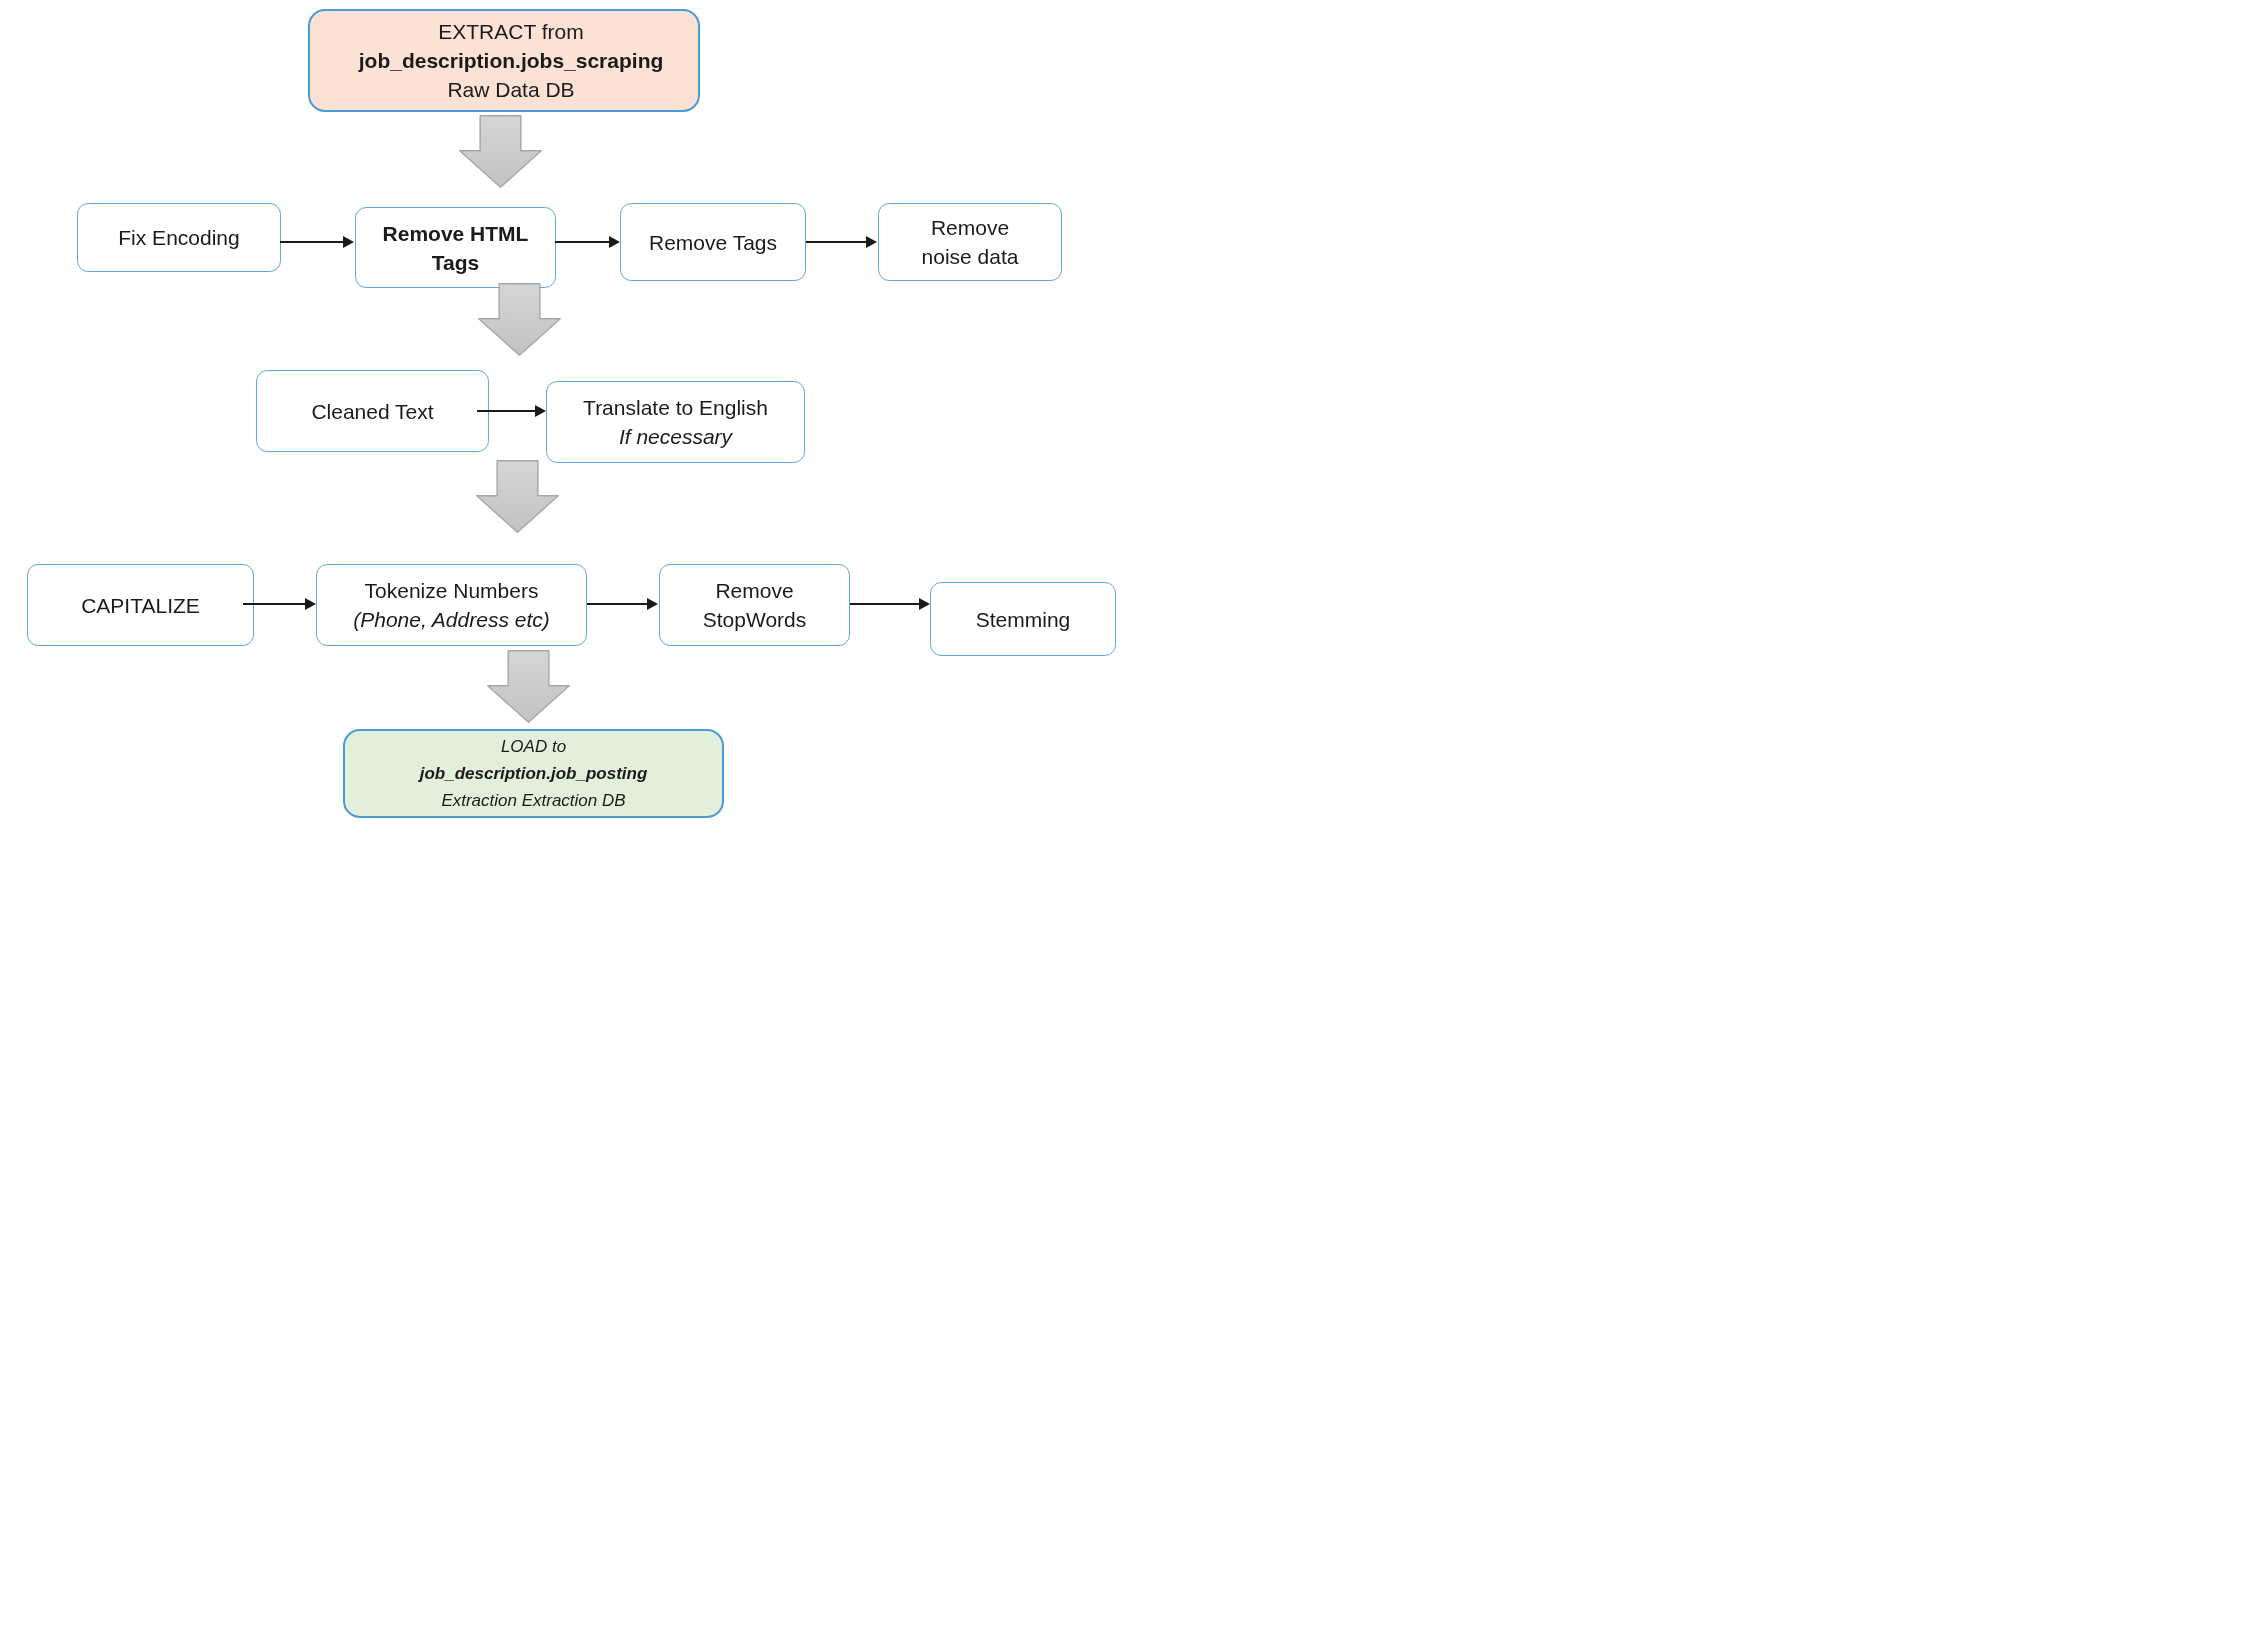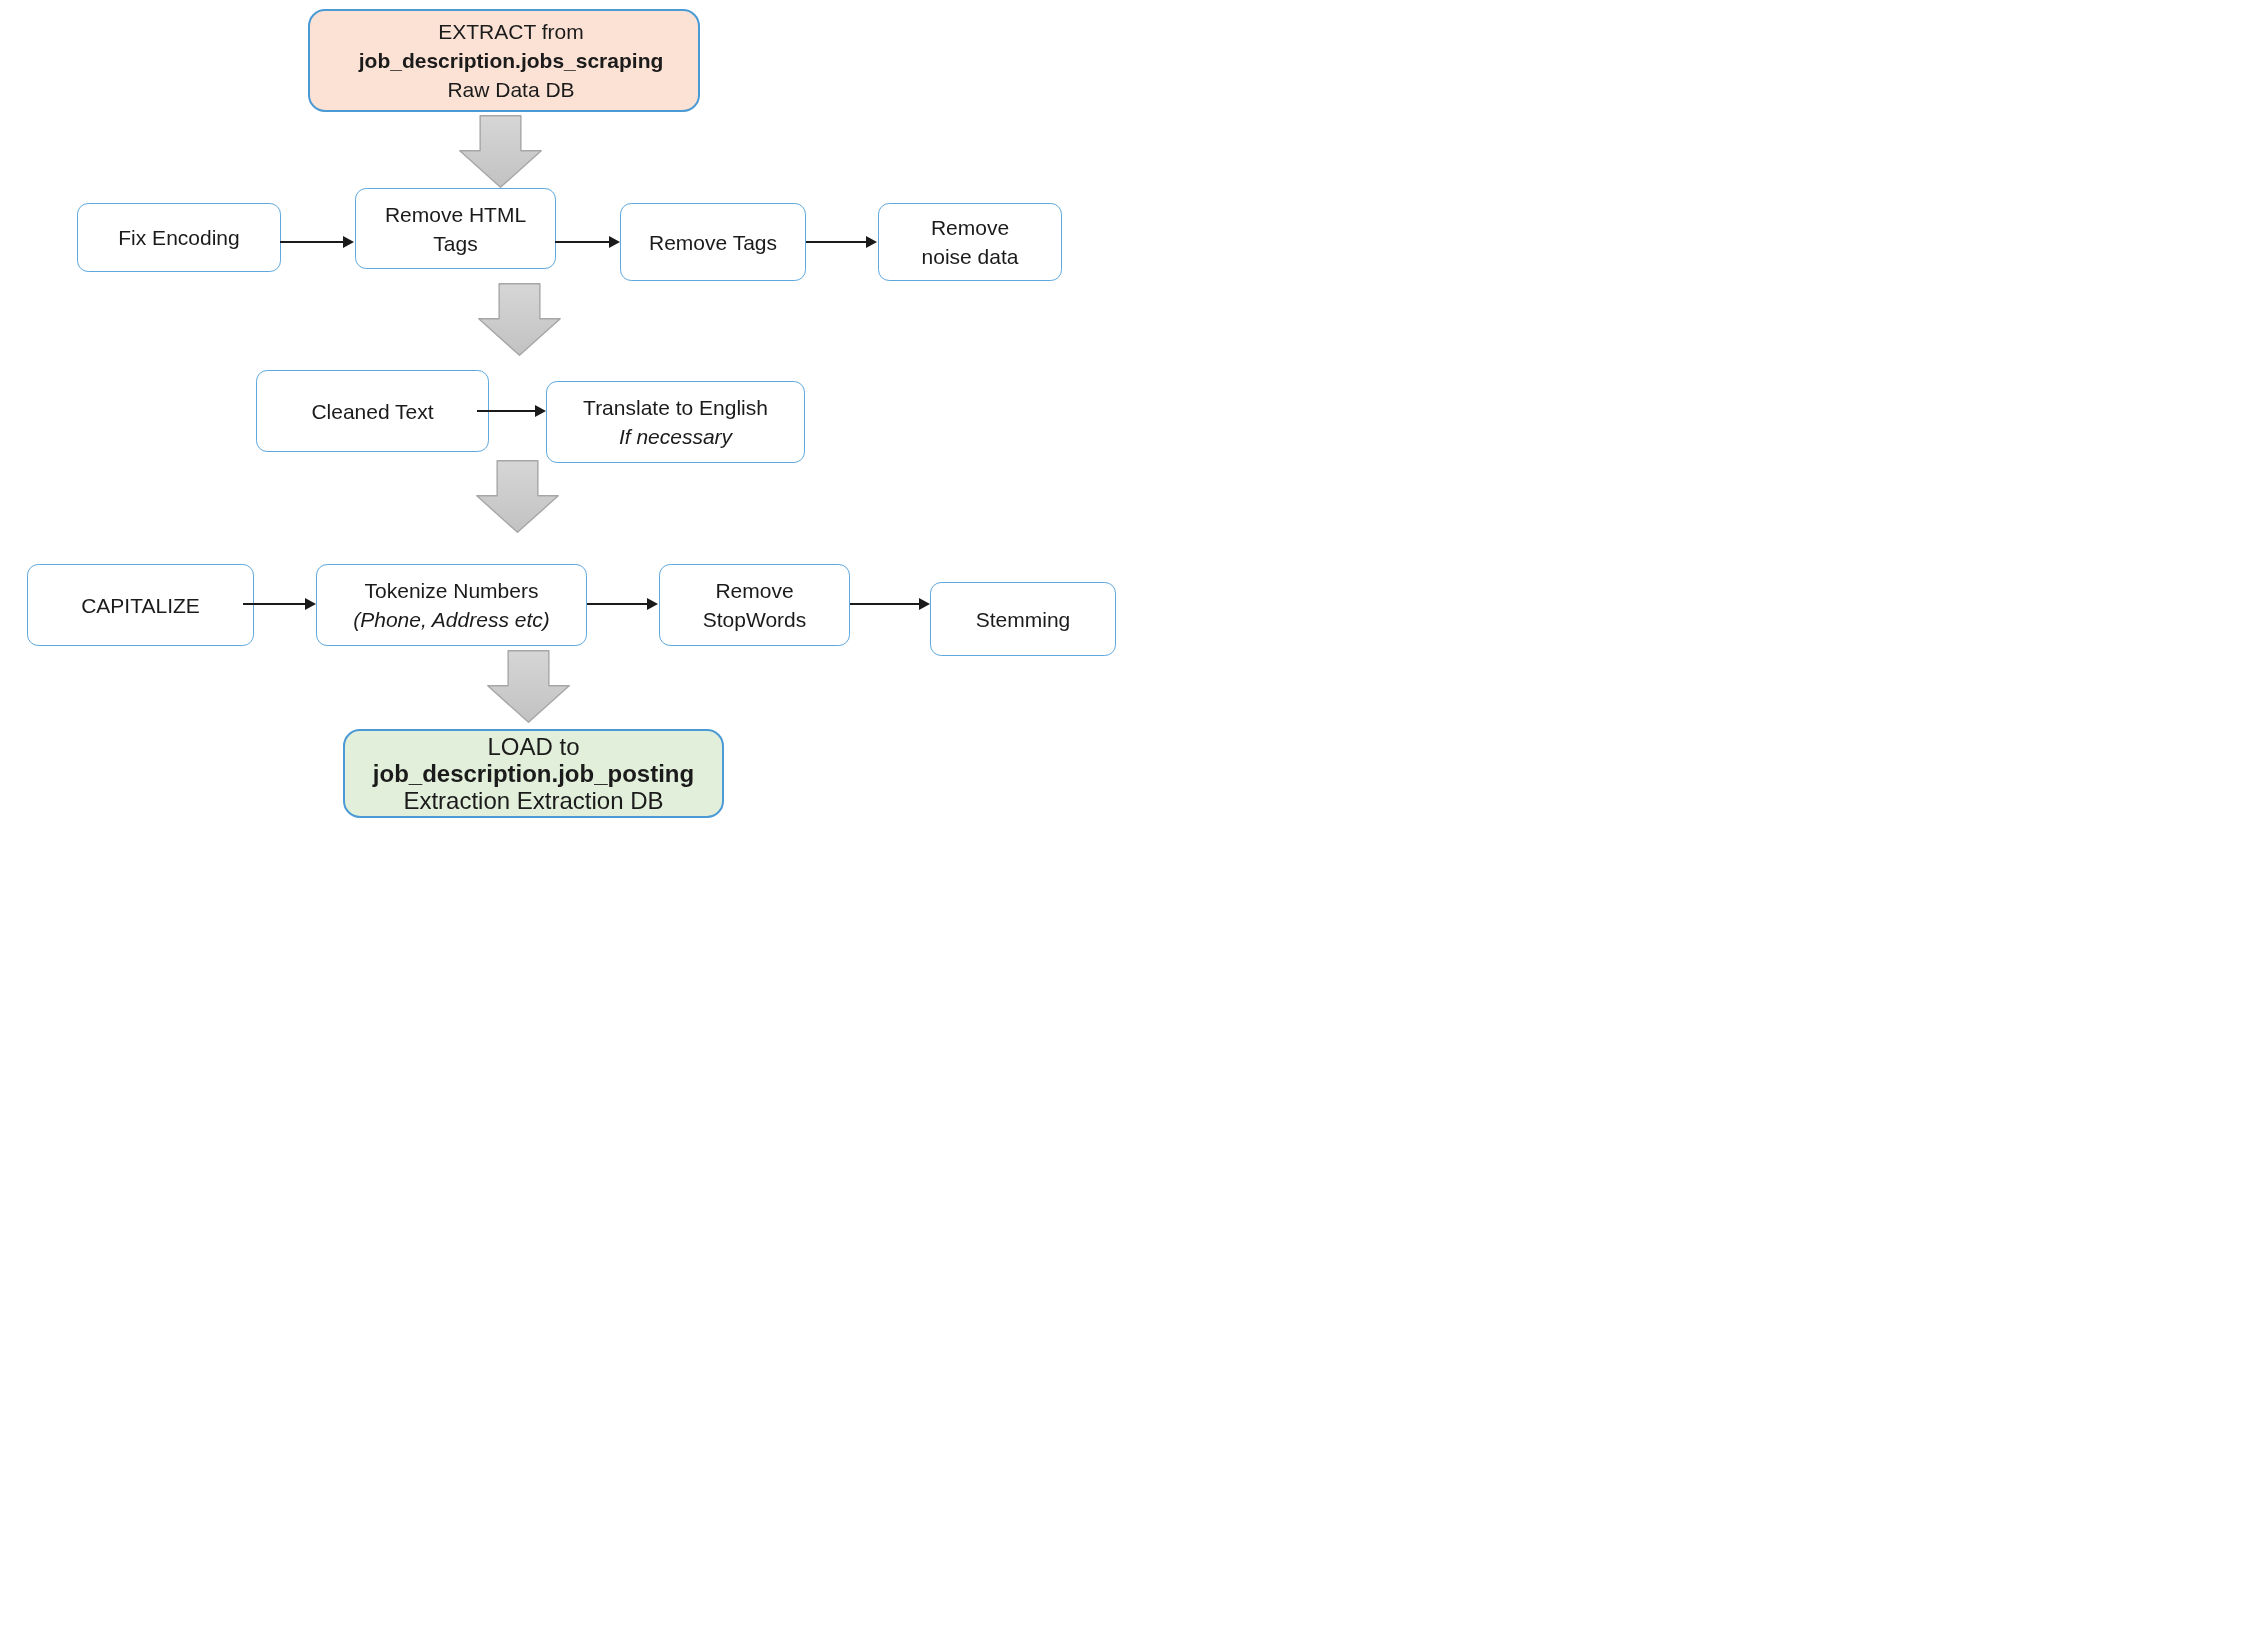--- a/index.html
+++ b/index.html
@@ -33,21 +33,21 @@
     line-height: 29px;
     white-space: nowrap;
   }
   .node.big {
     border-radius: 17px;
     border-width: 2.1px;
     border-color: var(--big-border, #4A9AD5);
   }
   .node.peach { background: var(--peach, #FBE2D5); padding-left: 14px; }
   .node.green { background: var(--green, #E2EFDA); }
-  .node.green .line { font-size: 24px; line-height: 27px; }
+  .node.green .line { font-size: 17px; line-height: 27px; font-style: italic; }
   .bold { font-weight: bold; }
   .italic { font-style: italic; }
 
   .block-arrow {
     position: absolute;
     width: 83px;
     height: 73px;
   }
   .block-arrow svg { display: block; width: 100%; height: 100%; }
 
@@ -105,21 +105,21 @@
 
   <div class="node" style="left:77px; top:203px; width:204px; height:69px;">
     <div class="line">Fix Encoding</div>
   </div>
 
   <div class="conn" style="left:280px; top:235px; width:74px;">
     <div class="shaft"></div>
     <div class="head"></div>
   </div>
 
-  <div class="node" style="left:355px; top:188px; width:201px; height:81px;">
+  <div class="node" style="left:355px; top:207px; width:201px; height:81px;font-weight:bold;">
     <div class="line">Remove HTML</div>
     <div class="line">Tags</div>
   </div>
 
   <div class="conn" style="left:555px; top:235px; width:65px;">
     <div class="shaft"></div>
     <div class="head"></div>
   </div>
 
   <div class="node" style="left:620px; top:203px; width:186px; height:78px;">

